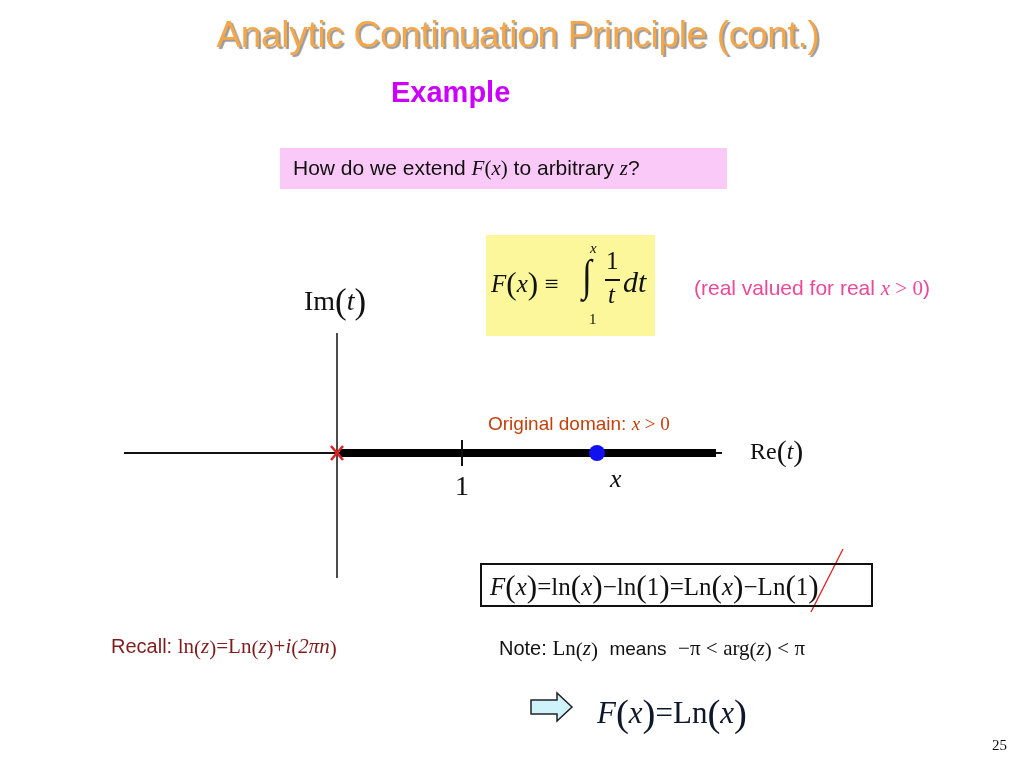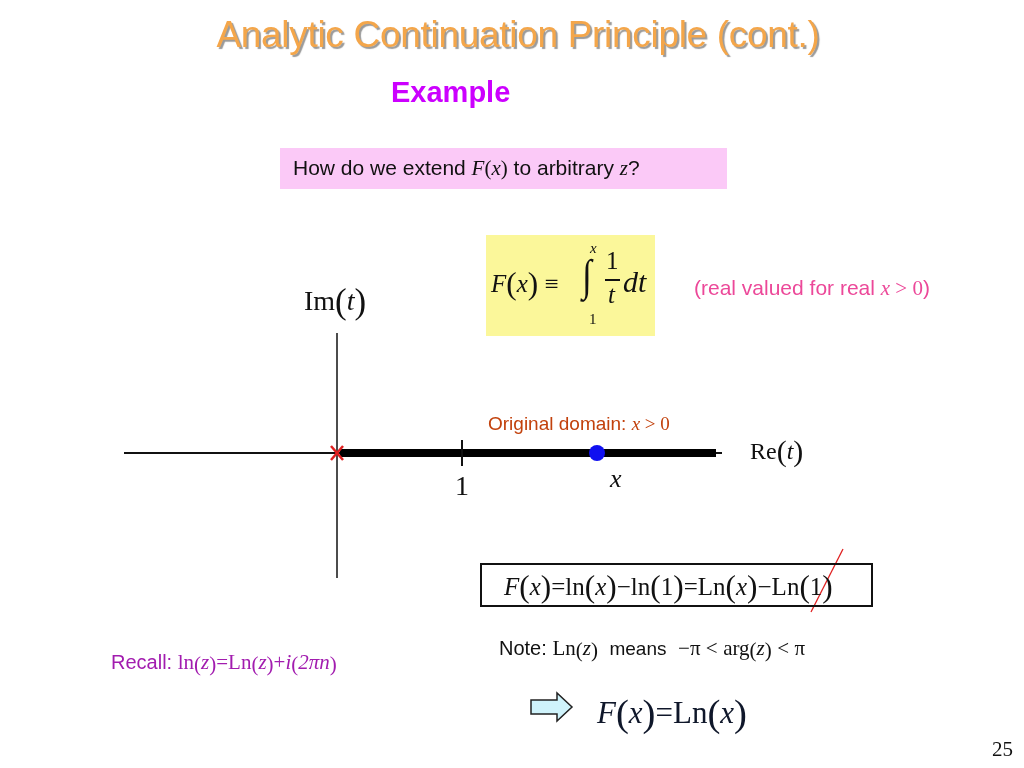--- a/index.html
+++ b/index.html
@@ -39,29 +39,29 @@
     .im-label { left: 304px; top: 282px; font-size: 28px; color: #111; }
     .re-label { left: 750px; top: 434px; font-size: 24px; color: #111; }
     .orig-domain { left: 488px; top: 413px; font-size: 19px; color: #c2410c; white-space: nowrap; }
     .orig-domain .serif { font-size: 19px; }
     .tick-one { left: 455px; top: 470px; font-size: 28px; color: #111; }
     .x-label { left: 610px; top: 464px; font-size: 26px; color: #111; }
     .result-box {
       left: 480px; top: 563px; width: 393px; height: 44px;
       border: 2px solid #111; box-sizing: border-box;
       font-size: 25px; color: #111; white-space: nowrap;
-      padding: 4px 0 0 22px;
+      padding: 4px 0 0 8px;
     }
-    .recall { left: 111px; top: 634px; font-size: 20px; color: #a21caf; white-space: nowrap; margin-top: 16px; }
+    .recall { left: 111px; top: 634px; font-size: 20px; color: #7f1d1d; white-space: nowrap; }
     .recall .serif { font-size: 21px; }
     .note { left: 499px; top: 636px; font-size: 20px; color: #111; white-space: nowrap; }
     .note .serif { font-size: 21px; }
     .note .means { font-size: 19px; margin: 0 6px; }
     .final { left: 597px; top: 690px; font-size: 31px; color: #0f172a; white-space: nowrap; }
-    .page-num { left: 992px; top: 737px; font-size: 21px; color: #111; }
+    .page-num { left: 992px; top: 737px; font-size: 15px; color: #111; }
     .paren { font-size: 1.25em; font-weight: lighter; vertical-align: -0.08em; }
   </style>
 </head>
 <body>
 
 <div class="abs title">Analytic Continuation Principle (cont.)</div>
 <div class="abs subtitle">Example</div>
 
 <div class="abs question-box">
   <span>How do we extend </span><span class="serif it">F</span><span class="serif">(</span><span class="serif it">x</span><span class="serif">)</span><span> to arbitrary </span><span class="serif it">z</span><span>?</span>

